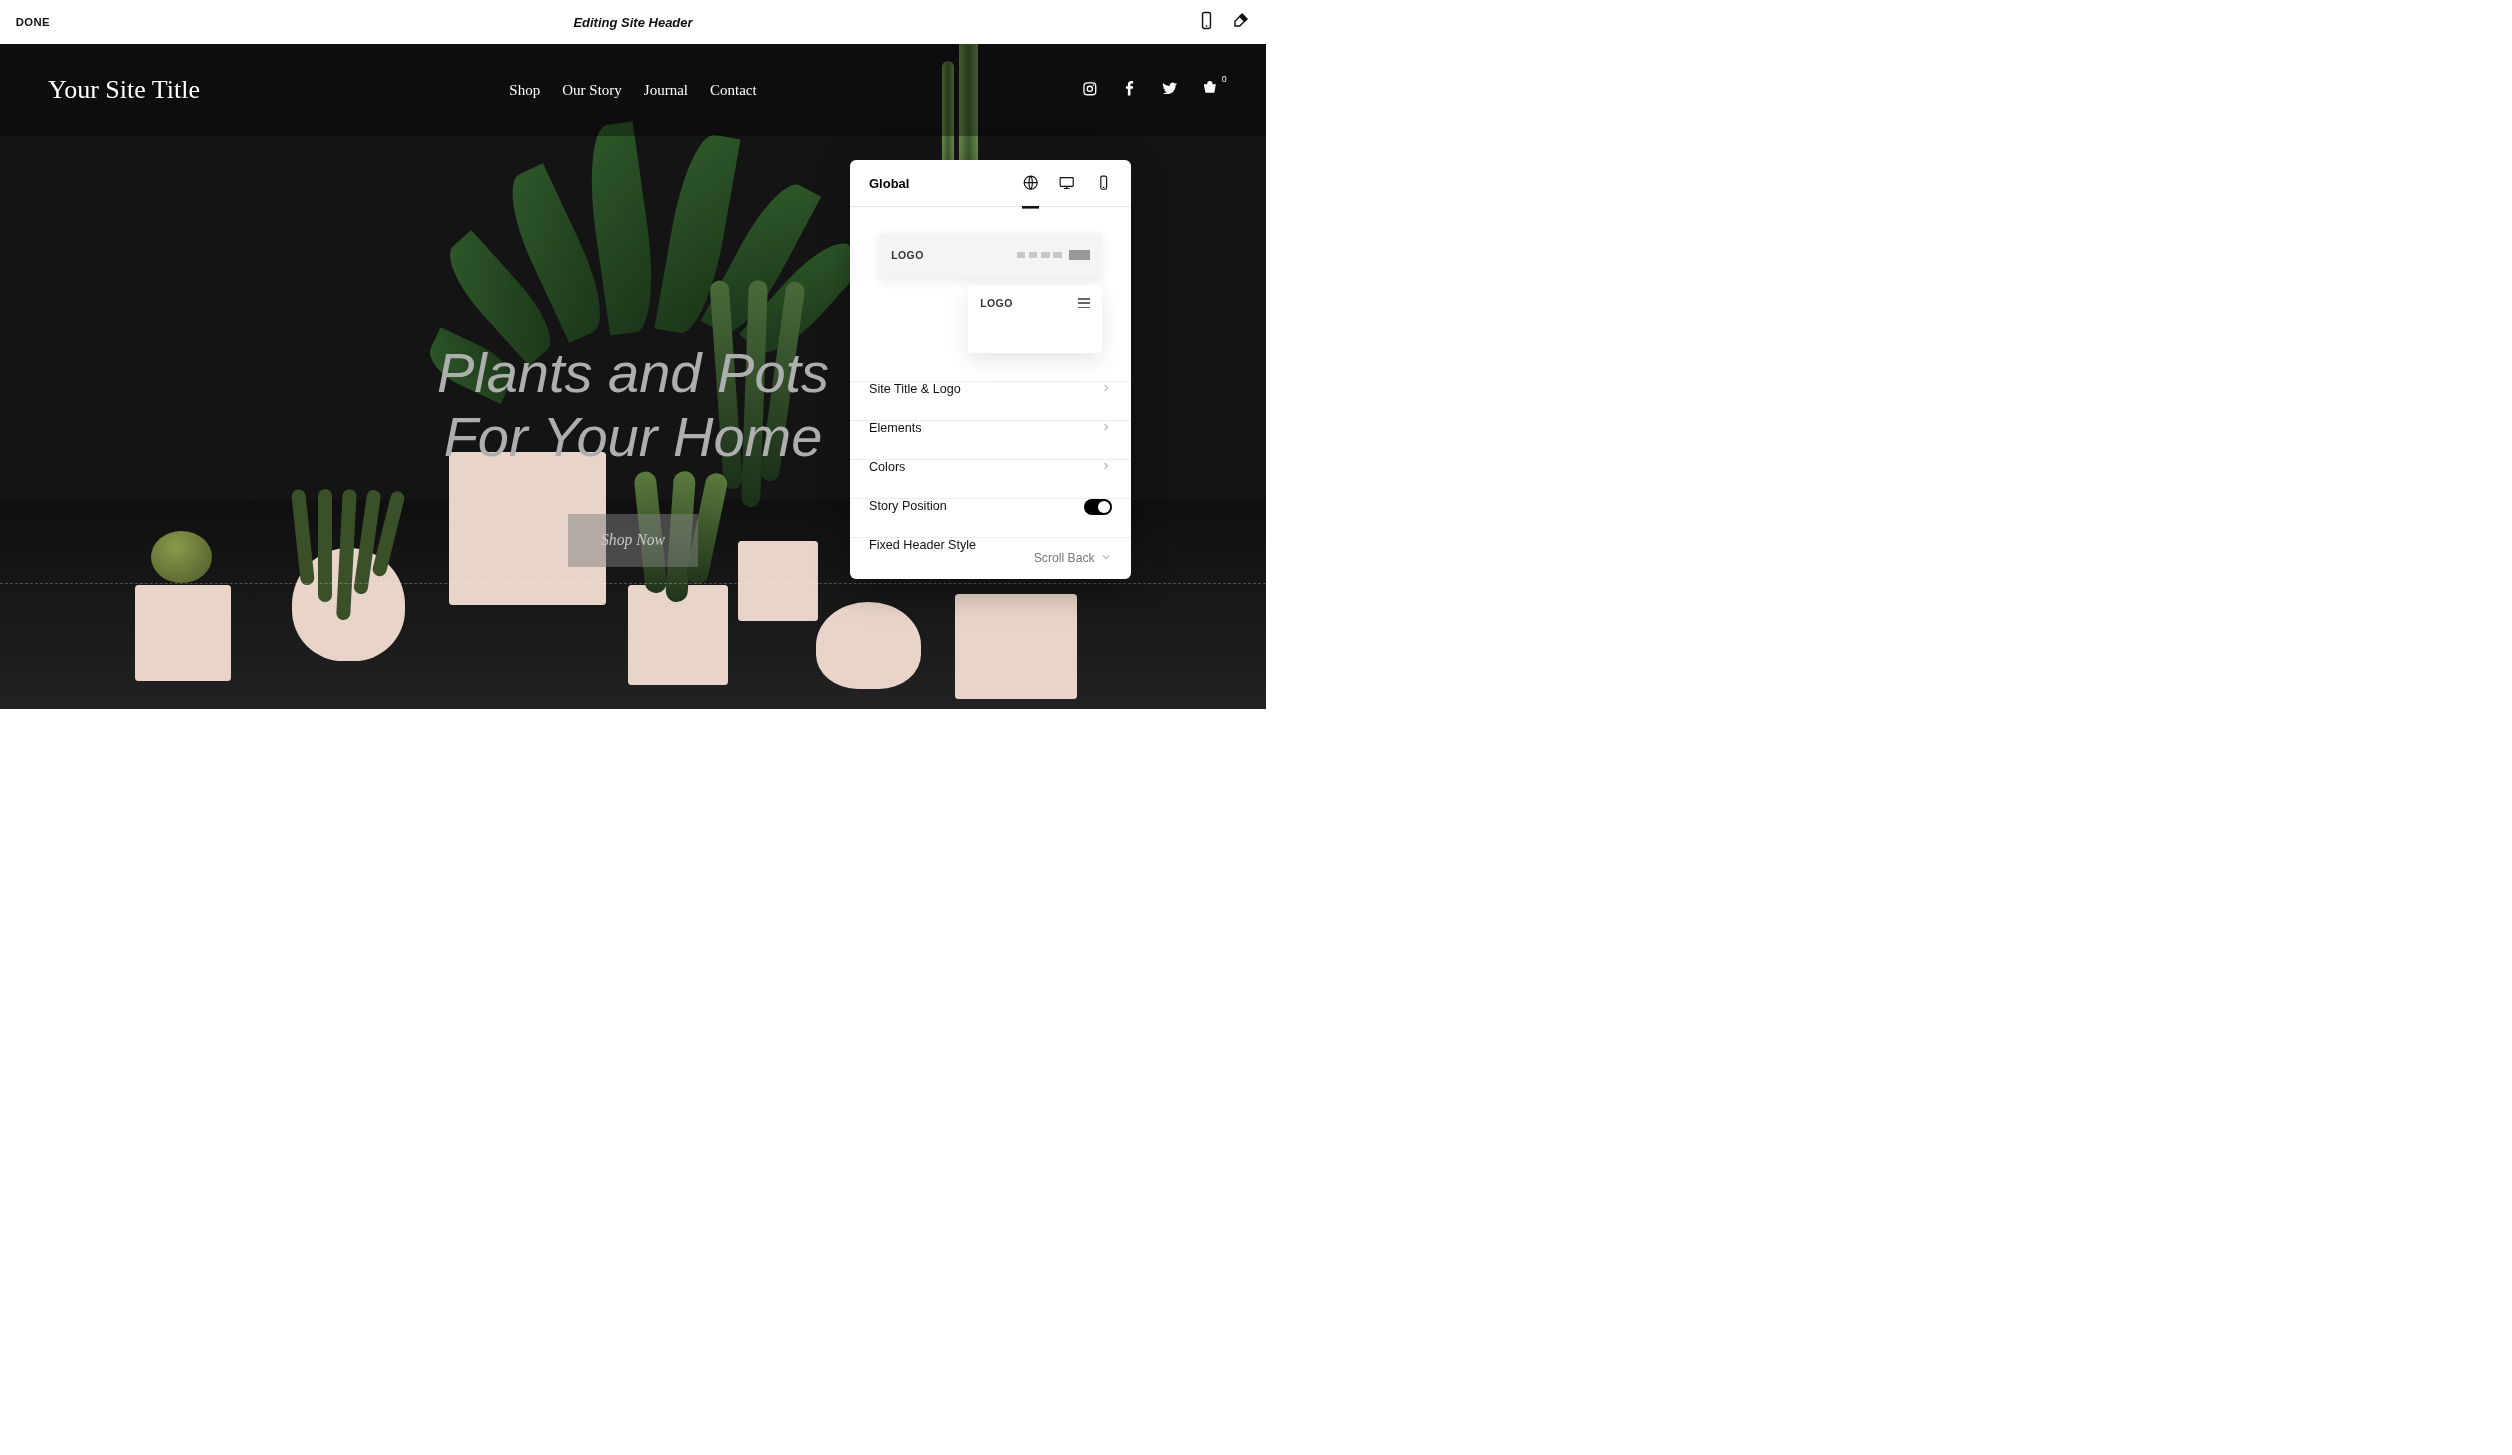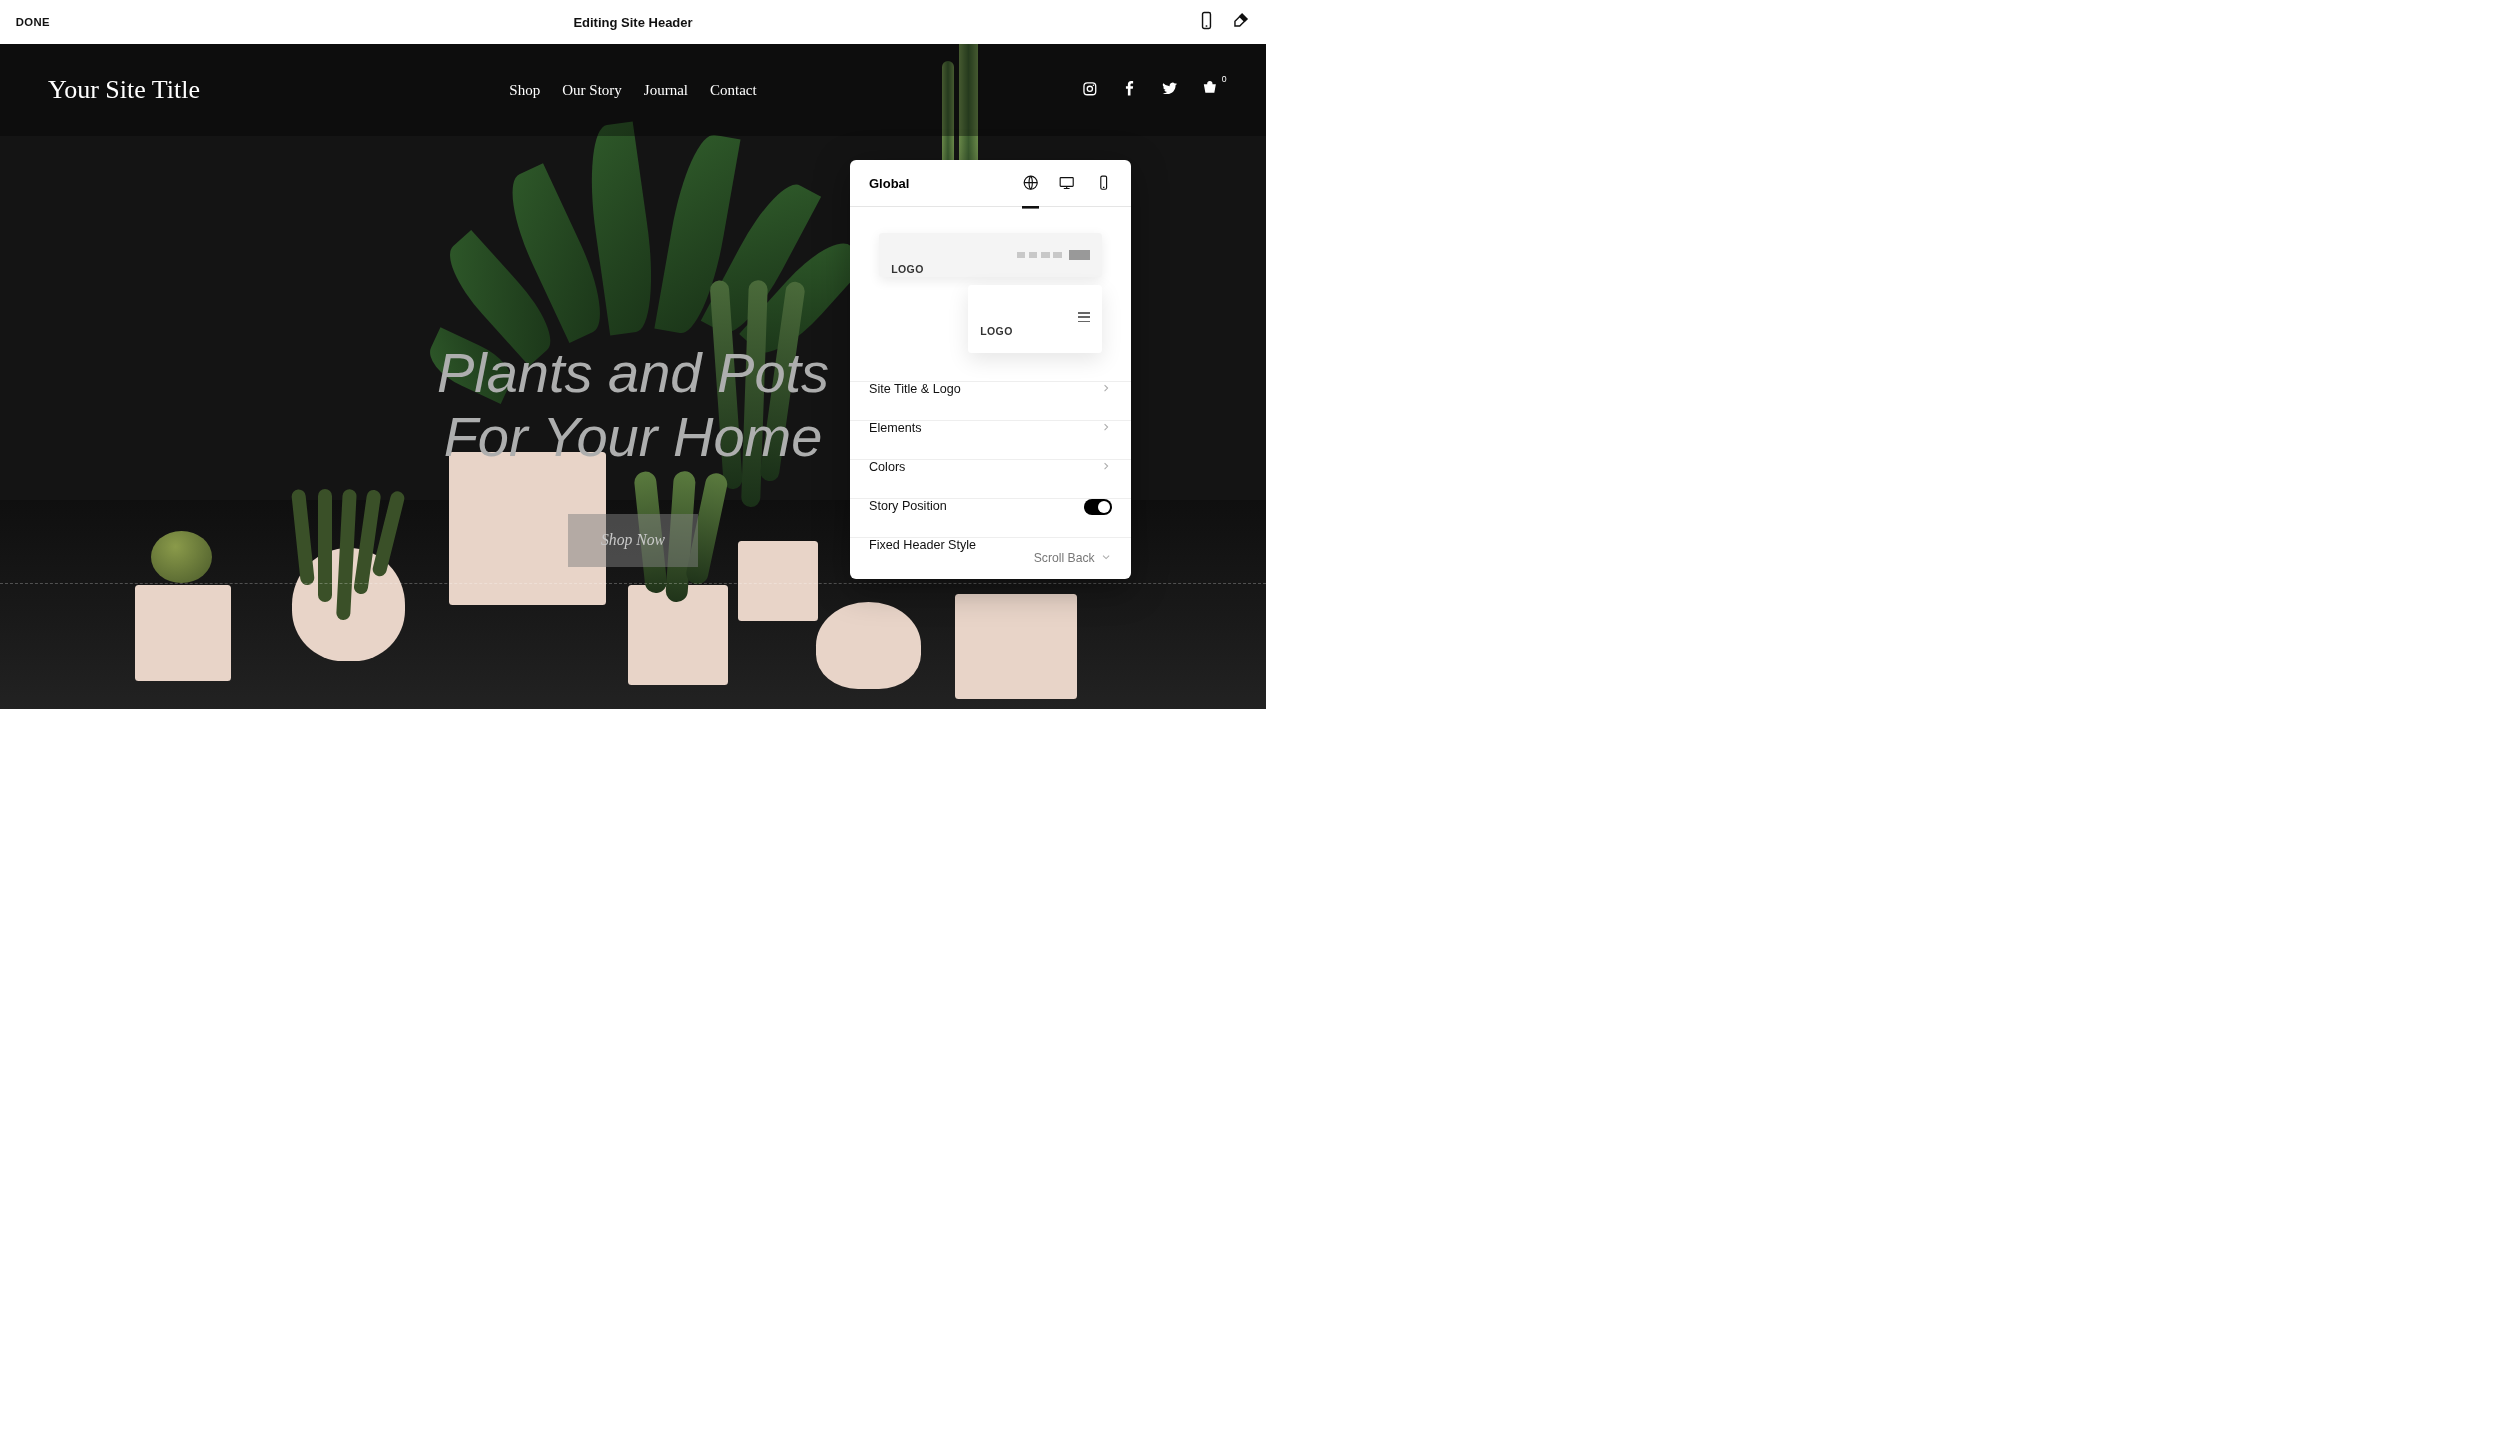--- a/index.html
+++ b/index.html
@@ -2,21 +2,21 @@
 <html style="font-size:14px"><head>
 <meta charset="utf-8">
 <style>
 * { margin: 0; padding: 0; box-sizing: border-box; font-family: -apple-system, BlinkMacSystemFont, "Segoe UI", Helvetica, Arial, sans-serif; }
 html, body { width: 100%; height: 100%; background: #fff; }
 .root { width: 1266px; height: 709px; position: relative; overflow: hidden; background:#404040; }
 
 
 .topbar { position:absolute; top:0; left:0; right:0; height:44px; background:#fff; display:flex; align-items:center; justify-content:space-between; padding:0 15.7px; z-index:50; }
 .done { font-weight:700; font-size:11.3px; letter-spacing:0.4px; color:#111; cursor:pointer; }
-.topbar-title { font-weight:600; font-size:13px; color:#111; position:absolute; left:50%; transform:translateX(-50%);}
+.topbar-title { font-weight:600; font-size:13px; color:#111; position:absolute; left:50%; transform:translateX(-50%);font-style:italic;}
 .topbar-icons { display:flex; gap:15.7px; align-items:center; }
 .topbar-icons svg { width:19px; height:19px; stroke:#111; }
 
 
 .hero { position:absolute; top:44px; left:0; right:0; bottom:0; overflow:hidden; background:#141414; }
 .hero-bg { position:absolute; inset:0; }
 
 .leaf { position:absolute; border-radius:50% 0 50% 0; background:linear-gradient(135deg,#2f5a2a,#1a3418); transform-origin:bottom center; }
 .pot { position:absolute; background:#e8d4c8; }
 .pot.square { border-radius:3.5px; }
@@ -45,21 +45,21 @@
 
 .panel { position:absolute; top:160px; right:135px; width:281px; height:419px; background:#fff; border-radius:6px; box-shadow:0 8.7px 35px rgba(0,0,0,0.35); z-index:40; display:flex; flex-direction:column; overflow:hidden;}
 .panel-head { display:flex; align-items:center; justify-content:space-between; height:47px; padding:0 19px; border-bottom:0.9px solid #e5e5e5;}
 .panel-head .tab { font-weight:700; font-size:13px; position:relative; }
 .panel-head .devices { display:flex; gap:19px; align-items:center;}
 .panel-head .devices .dev { display:flex; align-items:center; justify-content:center; cursor:pointer;}
 .panel-head .dev svg { width:17.4px; height:17.4px; stroke:#111; fill:none; stroke-width:1.6;}
 .panel-head .dev.active { box-shadow:0 2.6px 0 #111; padding-bottom:14px; margin-bottom:-14px;}
 .layout-preview { margin:26px auto 0; position:relative; height:148px; width:223px;}
 .lp-inner1 { width:223px; height:44px; background:#f4f4f4; border-radius:3.5px; box-shadow:0 3.5px 12.2px rgba(0,0,0,0.08); display:flex; align-items:center; justify-content:space-between; padding:0 12.2px;}
-.lp-logo { font-weight:700; font-size:10.5px; letter-spacing:0.4px; color:#333;margin-top:28px;}
+.lp-logo { font-weight:700; font-size:10.5px; letter-spacing:0.4px; color:#333;}
 .lp-bars { display:flex; gap:3.5px; align-items:center;}
 .lp-bars span { width:8.7px; height:5.2px; background:#c8c8c8; display:block;}
 .lp-bars .lpbig { width:21px; height:10.5px; background:#999; margin-left:3.5px;}
 .lp-inner2 { position:absolute; right:0; top:52px; width:134px; height:68px; background:#fff; border-radius:3.5px; box-shadow:0 7px 21px rgba(0,0,0,0.1); display:flex; flex-direction:column;}
 .lp-inner2-row { display:flex; align-items:center; justify-content:space-between; padding:12.2px 12.2px 0;}
 .lp-hamb { display:flex; flex-direction:column; gap:2.6px;}
 .lp-hamb span { width:12.2px; height:1.7px; background:#666;}
 .panel-list { border-top:0.9px solid #eee;}
 .panel-row { display:flex; justify-content:space-between; height:39px; padding:0 19px; border-bottom:0.9px solid #eee; cursor:pointer;}
 .panel-row .label { font-size:12.6px; font-weight:500; color:#111;}

